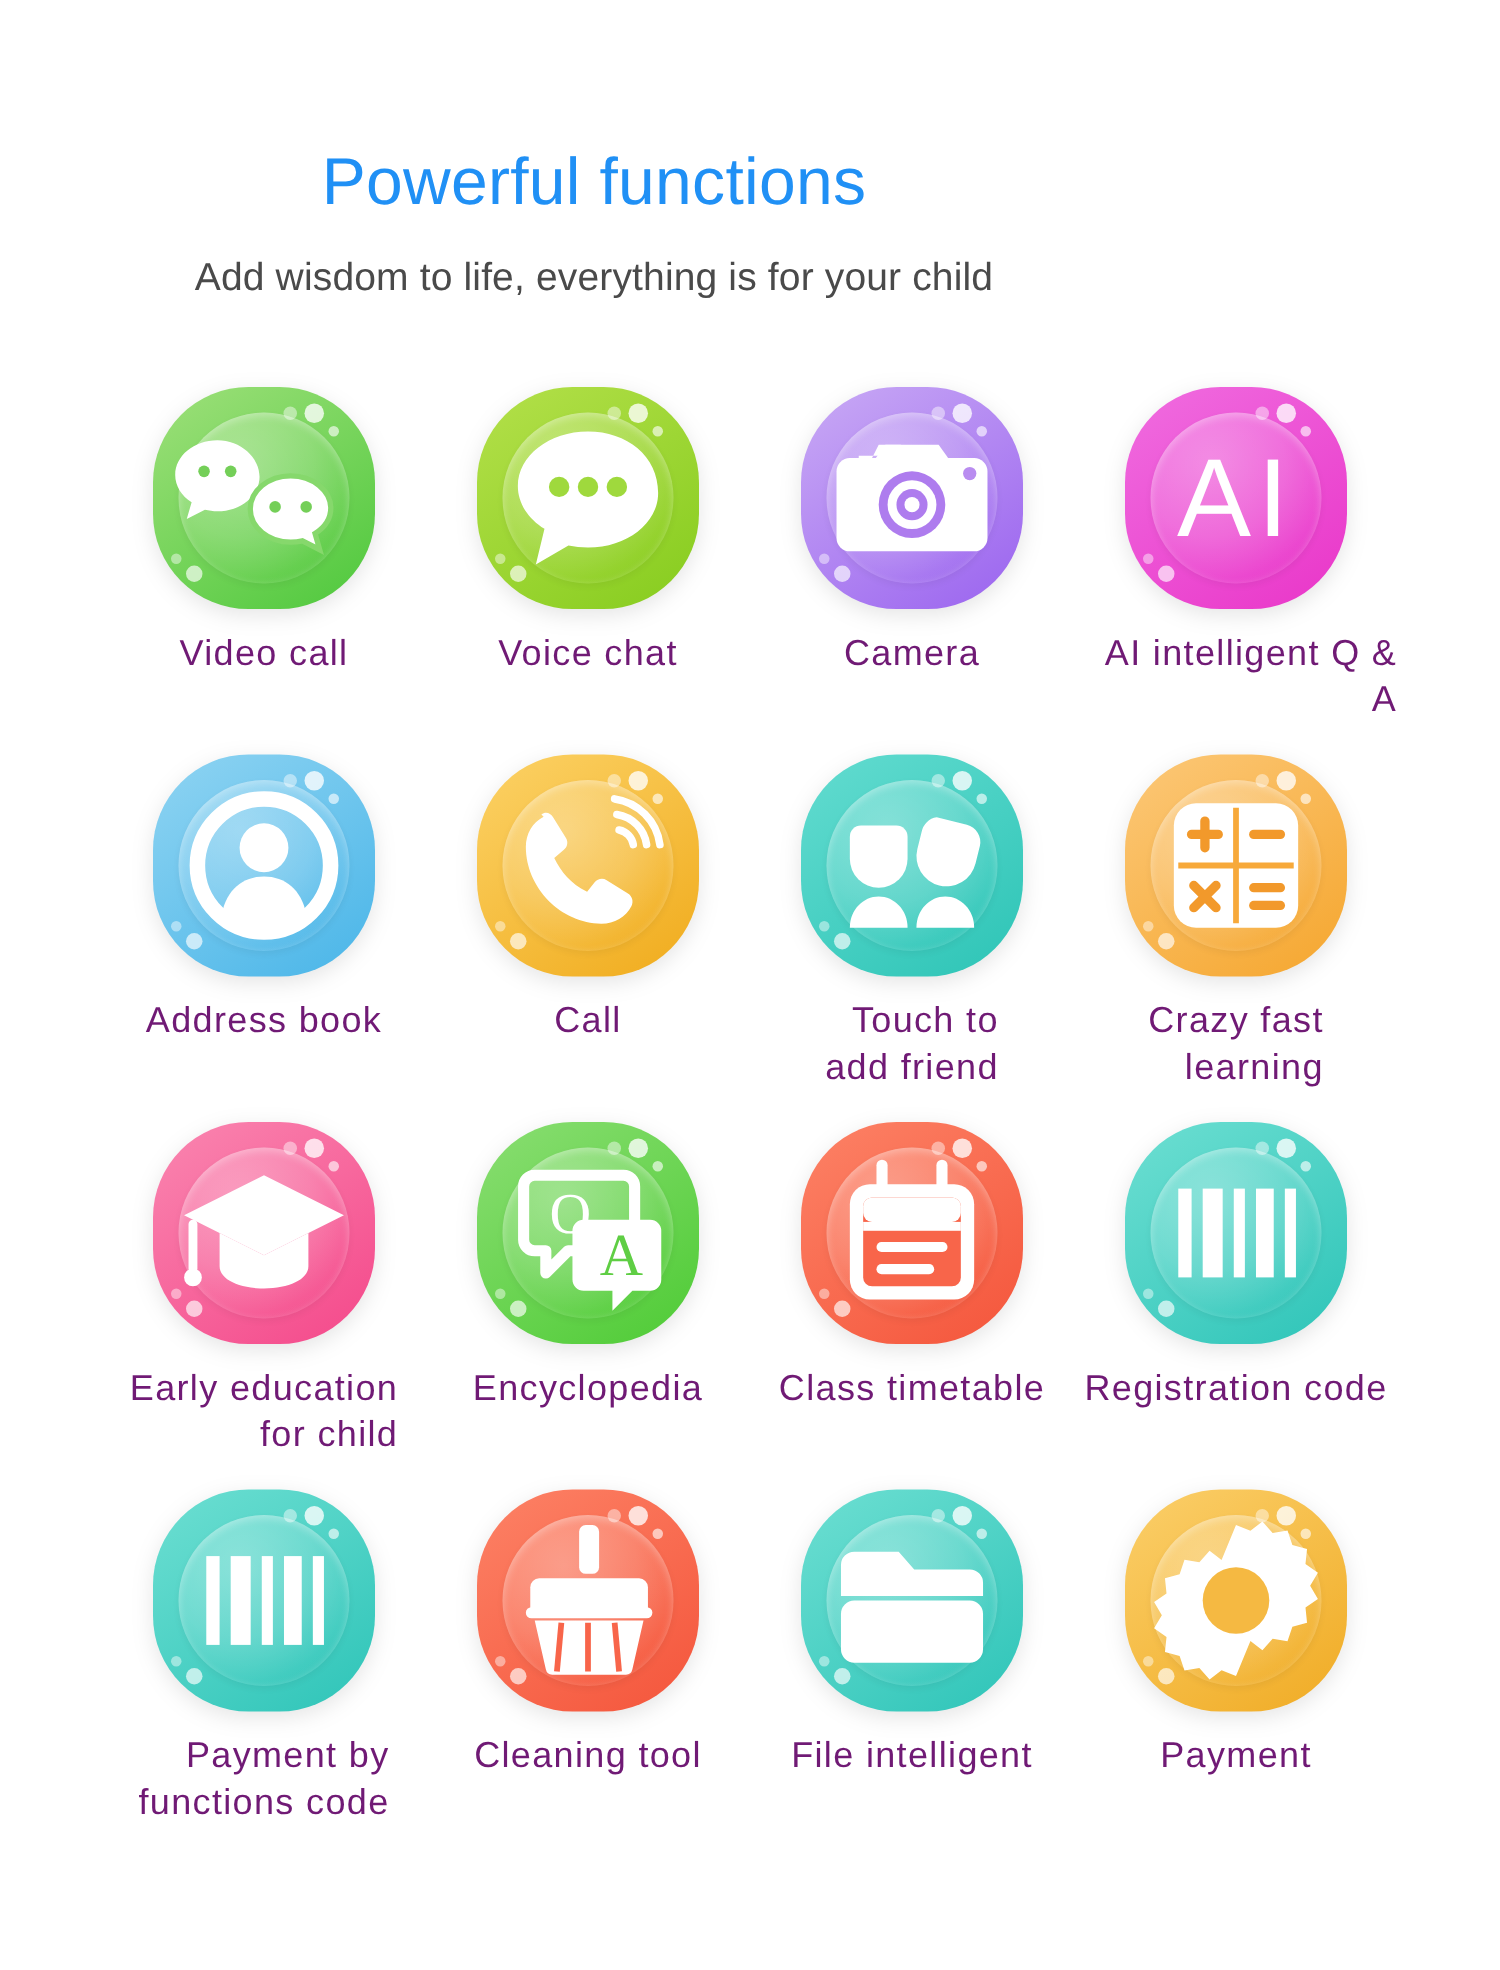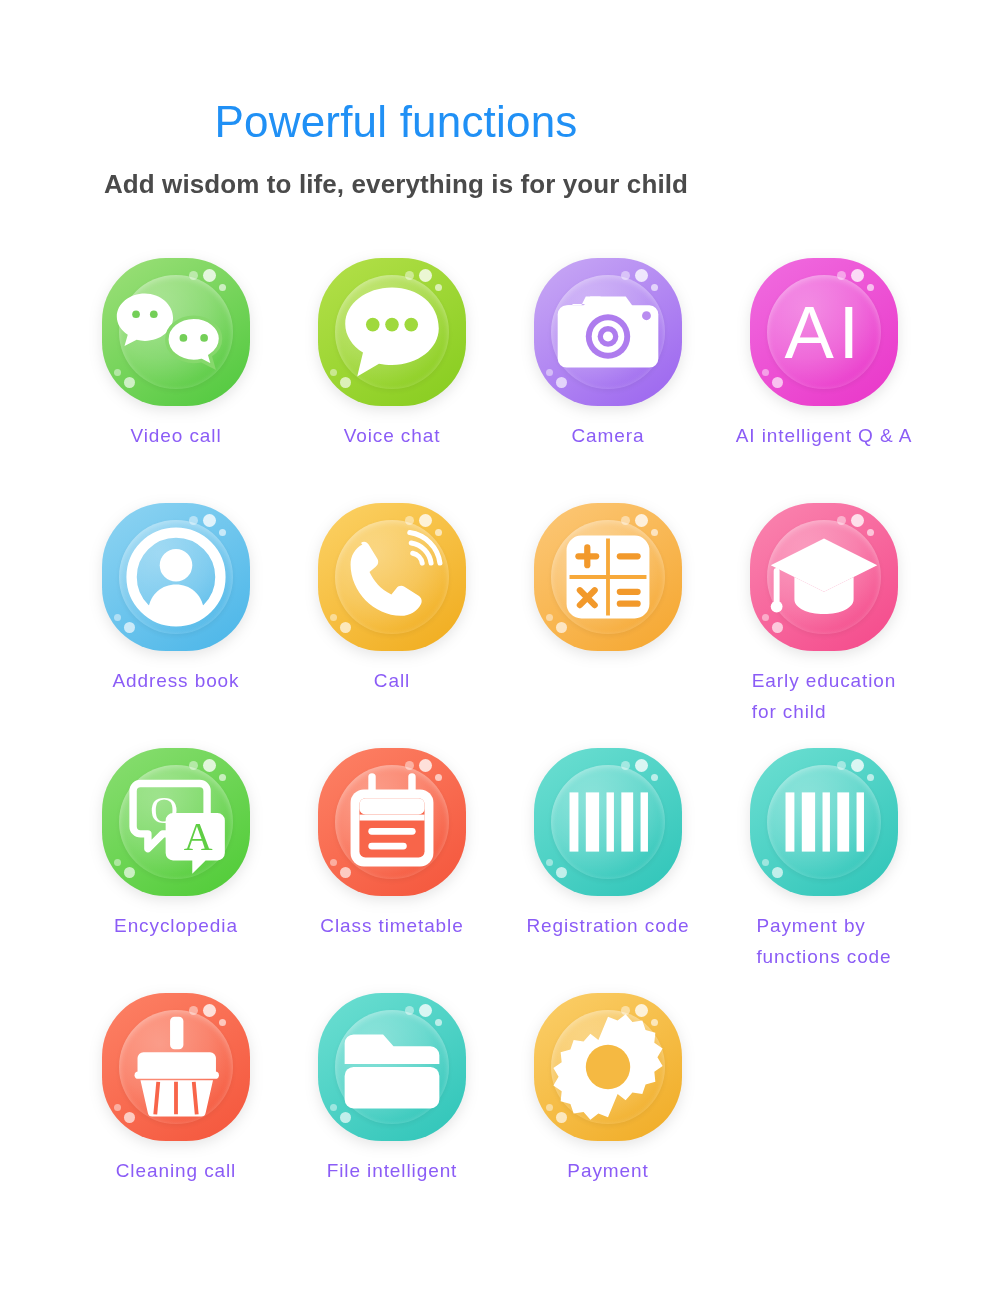--- a/index.html
+++ b/index.html
@@ -107,44 +107,44 @@
     position: absolute;
     inset: 0;
     display: flex;
     align-items: center;
   }
   .glyph svg { display: block; overflow: visible; }
 
   
   .label {
     margin-top: 14px;
-    font-size: 19px;
+    font-size: 24px;
     line-height: 31px;
-    color: #8b5cf6;
-    text-align: left;
+    color: #701a75;
+    text-align: right;
     letter-spacing: 0.9px;
     max-width: 215px;
     white-space: pre-line;
     font-family: "Liberation Sans", sans-serif;
   }
   .ai-text {
     font-size: 62px;
     font-weight: 400;
     fill: #ffffff;
     font-family: "Liberation Sans", sans-serif;
   }
 </style>
 </head>
 <body>
 
 <div class="page">
 
   <div class="header">
     <h1 class="title" style="color: rgb(32, 144, 245);">Powerful functions</h1>
-    <p class="subtitle" style="color: rgb(74, 74, 74); font-weight: bold;">Add wisdom to life, everything is for your child</p>
+    <p class="subtitle" style="color: rgb(74, 74, 74);">Add wisdom to life, everything is for your child</p>
   </div>
 
   <div class="grid" id="feature-grid">
       <div class="cell">
         <div class="icon-wrap">
           <div class="squircle" style="background: linear-gradient(145deg, rgb(158, 224, 122) 0%, rgb(78, 200, 60) 100%);">
             <div class="plate"></div>
             <div class="bub b1"></div>
             <div class="bub b2"></div>
             <div class="bub b3"></div>
@@ -273,20 +273,44 @@
                     <path d="M64 34a8 8 0 0 1 6.4 6.6"></path>
                     <path d="M63 27a16 16 0 0 1 13.4 13.6"></path>
                     <path d="M62 20a24 24 0 0 1 20.4 20.6"></path>
                   </g>
                 </g>
               </svg>
             </div>
           </div>
         </div>
         <div class="label">Call</div>
+      </div>
+      <div class="cell">
+        <div class="icon-wrap">
+          <div class="squircle" style="background: linear-gradient(145deg, rgb(99, 220, 208) 0%, rgb(45, 196, 182) 100%);">
+            <div class="plate"></div>
+            <div class="bub b1"></div>
+            <div class="bub b2"></div>
+            <div class="bub b3"></div>
+            <div class="bub b4"></div>
+            <div class="bub b5"></div>
+            <div class="glyph">
+              <svg width="148" height="148" viewBox="0 0 100 100">
+                <g fill="#ffffff">
+                  <path d="M27 32h16a5 5 0 0 1 5 5v10a13 13 0 0 1-26 0V37a5 5 0 0 1 5-5z"></path>
+                  <path d="M22 78c0-8 6-14 13-14s13 6 13 14z"></path>
+                  <path d="M57 30h14a8 8 0 0 1 8 8v8a13.5 13.5 0 1 1-27 0V38a8 8 0 0 1 5-8z" transform="rotate(14 66 46)"></path>
+                  <path d="M52 78c0-8 6-14 13-14s13 6 13 14z"></path>
+                </g>
+              </svg>
+            </div>
+          </div>
+        </div>
+        <div class="label">Touch to
+add friend</div>
       </div>
       <div class="cell">
         <div class="icon-wrap">
           <div class="squircle" style="background: linear-gradient(145deg, rgb(252, 200, 120) 0%, rgb(245, 166, 46) 100%);">
             <div class="plate"></div>
             <div class="bub b1"></div>
             <div class="bub b2"></div>
             <div class="bub b3"></div>
             <div class="bub b4"></div>
             <div class="bub b5"></div>
@@ -303,20 +327,22 @@
                     <line x1="31" y1="59" x2="41" y2="69"></line>
                     <line x1="41" y1="59" x2="31" y2="69"></line>
                     <line x1="58" y1="60" x2="70" y2="60"></line>
                     <line x1="58" y1="68" x2="70" y2="68"></line>
                   </g>
                 </g>
               </svg>
             </div>
           </div>
         </div>
+        <div class="label">Crazy fast
+learning</div>
       </div>
       <div class="cell">
         <div class="icon-wrap">
           <div class="squircle" style="background: linear-gradient(145deg, rgb(250, 134, 176) 0%, rgb(244, 72, 138) 100%);">
             <div class="plate"></div>
             <div class="bub b1"></div>
             <div class="bub b2"></div>
             <div class="bub b3"></div>
             <div class="bub b4"></div>
             <div class="bub b5"></div>
@@ -453,21 +479,21 @@
                   <g stroke="#f8654a" stroke-width="2.6">
                     <line x1="38" y1="60" x2="36" y2="82"></line>
                     <line x1="50" y1="60" x2="50" y2="82"></line>
                     <line x1="62" y1="60" x2="64" y2="82"></line>
                   </g>
                 </g>
               </svg>
             </div>
           </div>
         </div>
-        <div class="label">Cleaning call</div>
+        <div class="label">Cleaning tool</div>
       </div>
       <div class="cell">
         <div class="icon-wrap">
           <div class="squircle" style="background: linear-gradient(145deg, rgb(109, 223, 210) 0%, rgb(46, 196, 184) 100%);">
             <div class="plate"></div>
             <div class="bub b1"></div>
             <div class="bub b2"></div>
             <div class="bub b3"></div>
             <div class="bub b4"></div>
             <div class="bub b5"></div>

